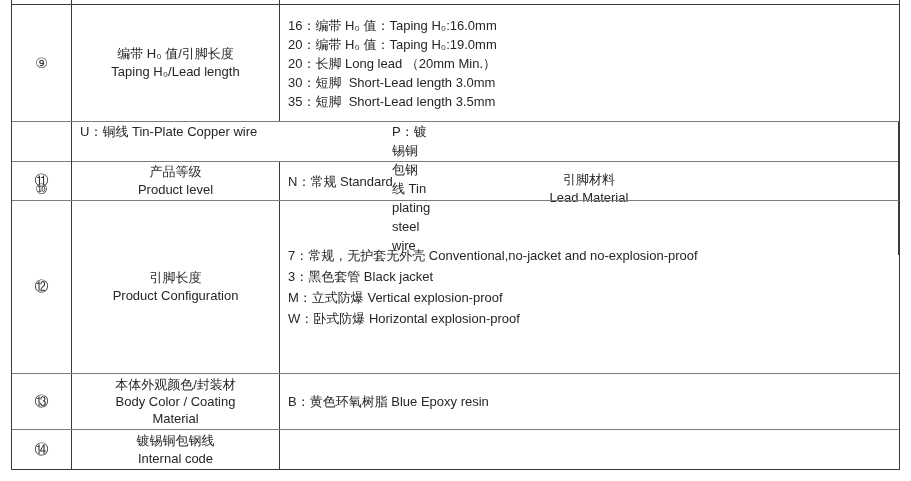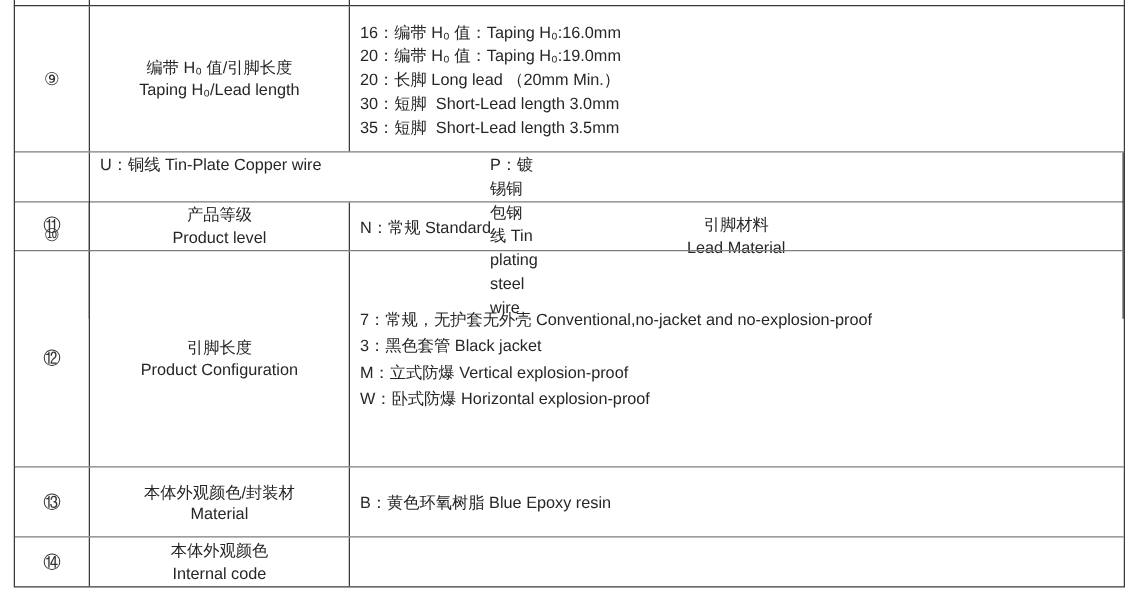--- a/index.html
+++ b/index.html
@@ -165,32 +165,33 @@
         <div class="value-line">W：卧式防爆 Horizontal explosion-proof</div>
       </div>
     </div>
 
     <div class="row r13">
       <div class="cell num-cell">
         <span>⑬</span>
       </div>
       <div class="cell label-cell">
         <div>本体外观颜色/封装材</div>
+        <div>Body Color / Coating</div>
         <div>Material</div>
       </div>
       <div class="cell value-cell">
         <div class="value-line">B：黄色环氧树脂 Blue Epoxy resin</div>
       </div>
     </div>
 
     <div class="row r14">
       <div class="cell num-cell">
         <span>⑭</span>
       </div>
       <div class="cell label-cell">
-        <div>本体外观颜色</div>
+        <div>镀锡铜包钢线</div>
         <div>Internal code</div>
       </div>
       <div class="cell value-cell"></div>
     </div>
 
   </div>
 </div>
 
 </body></html>

